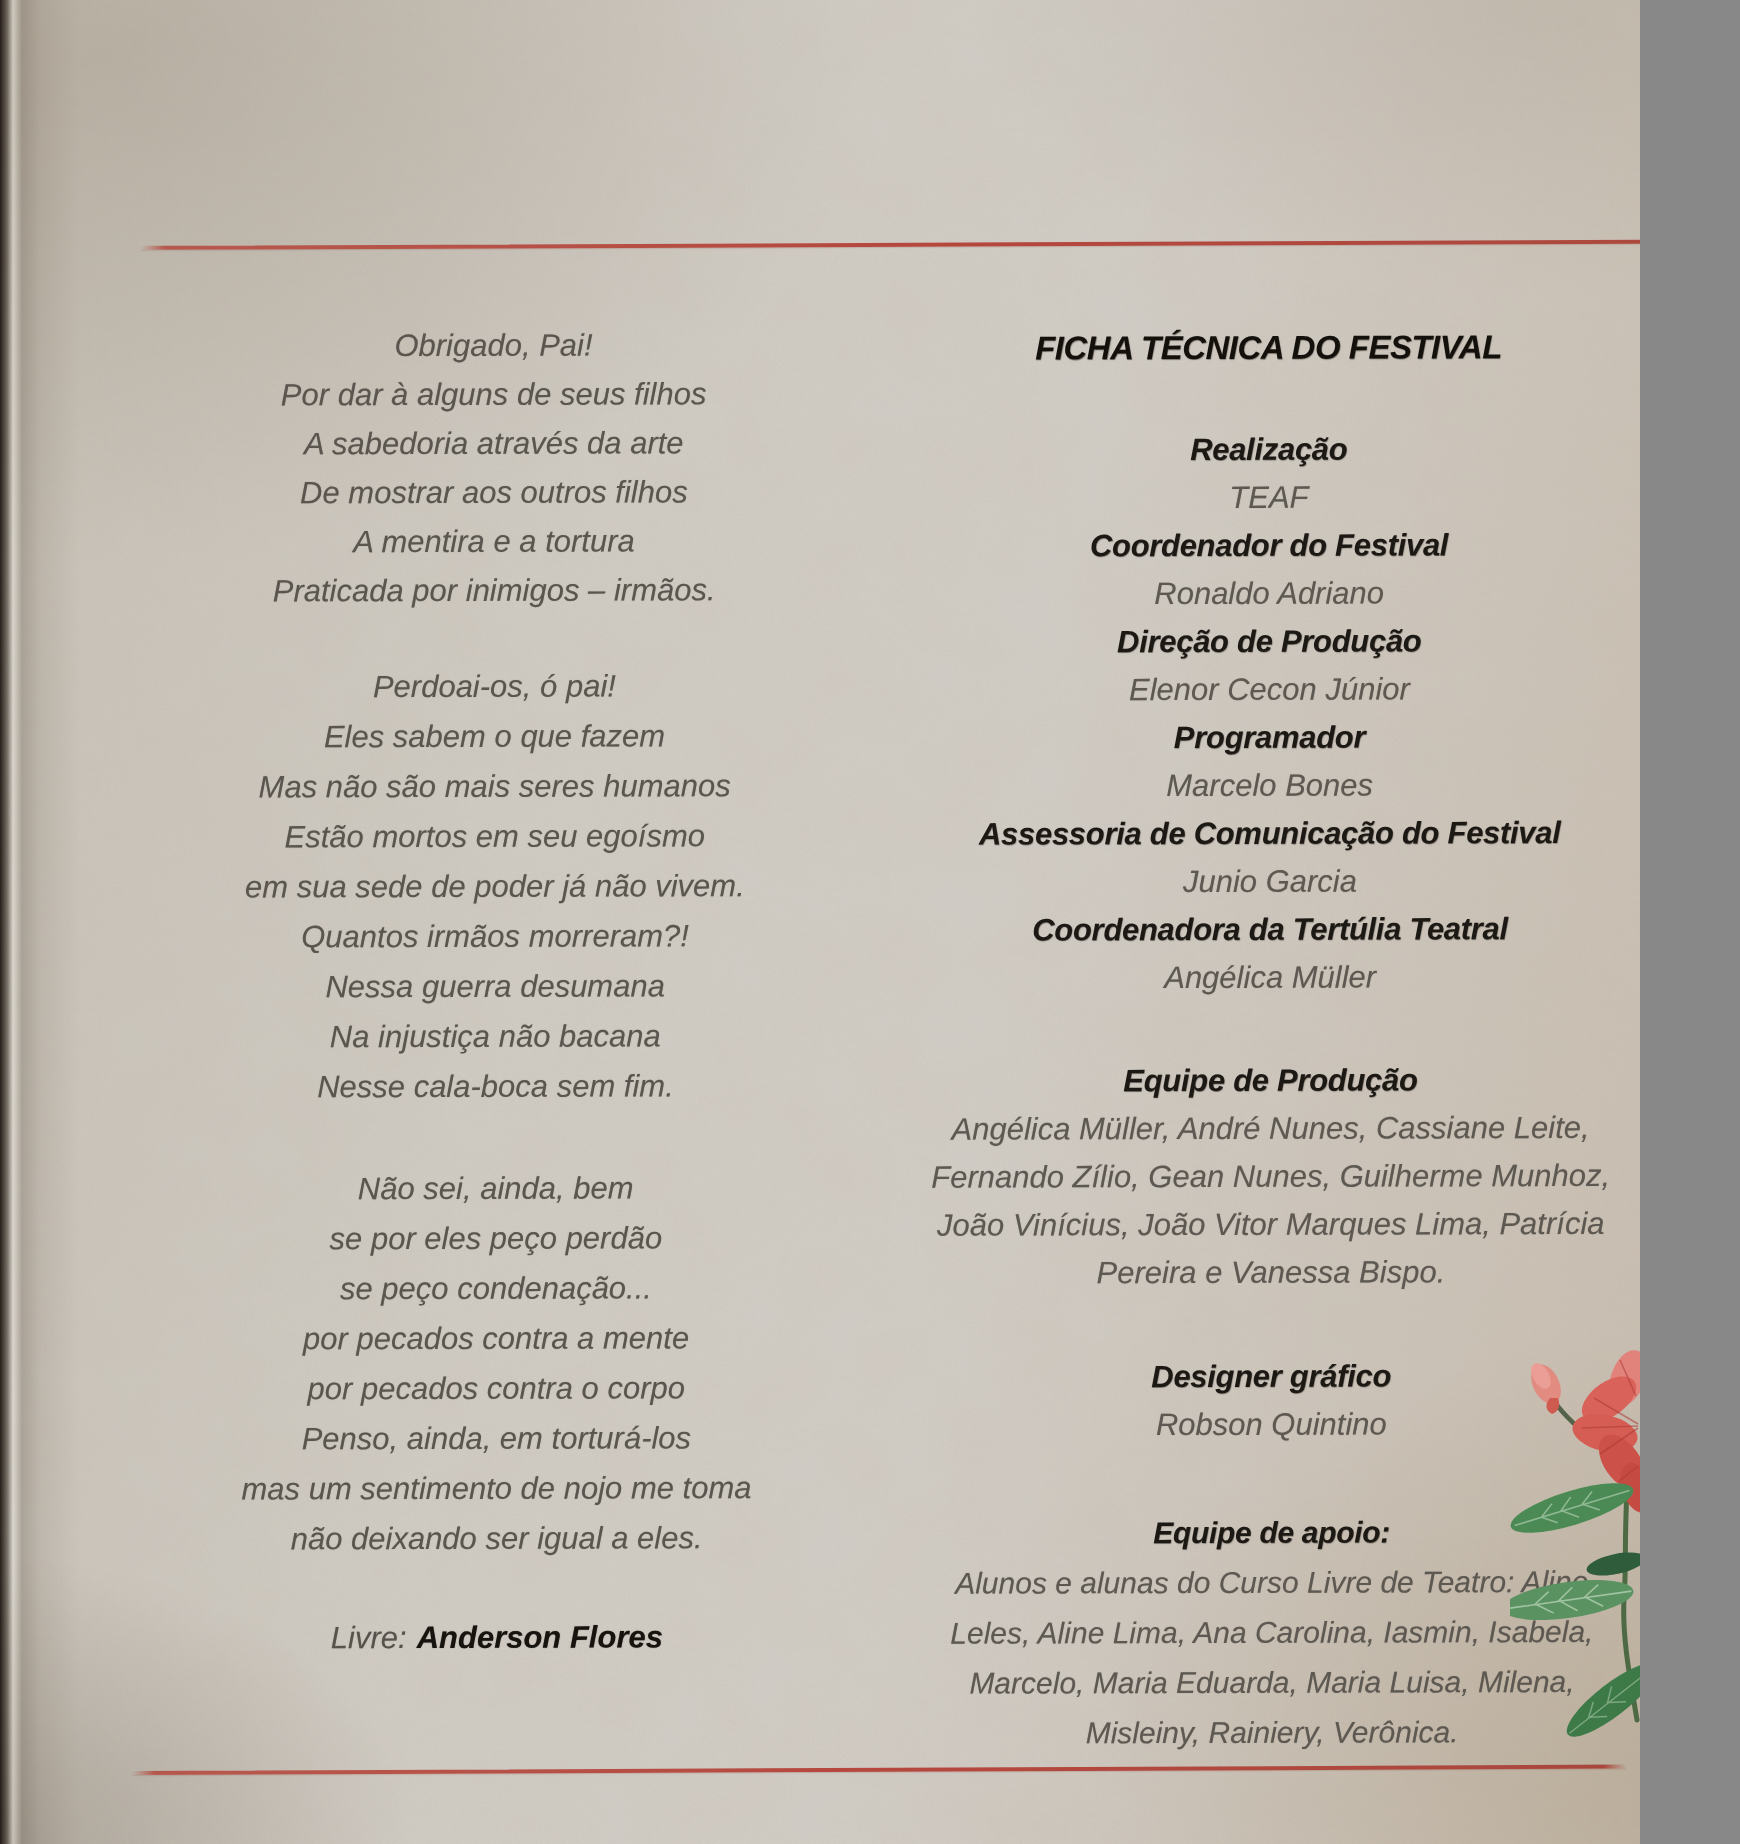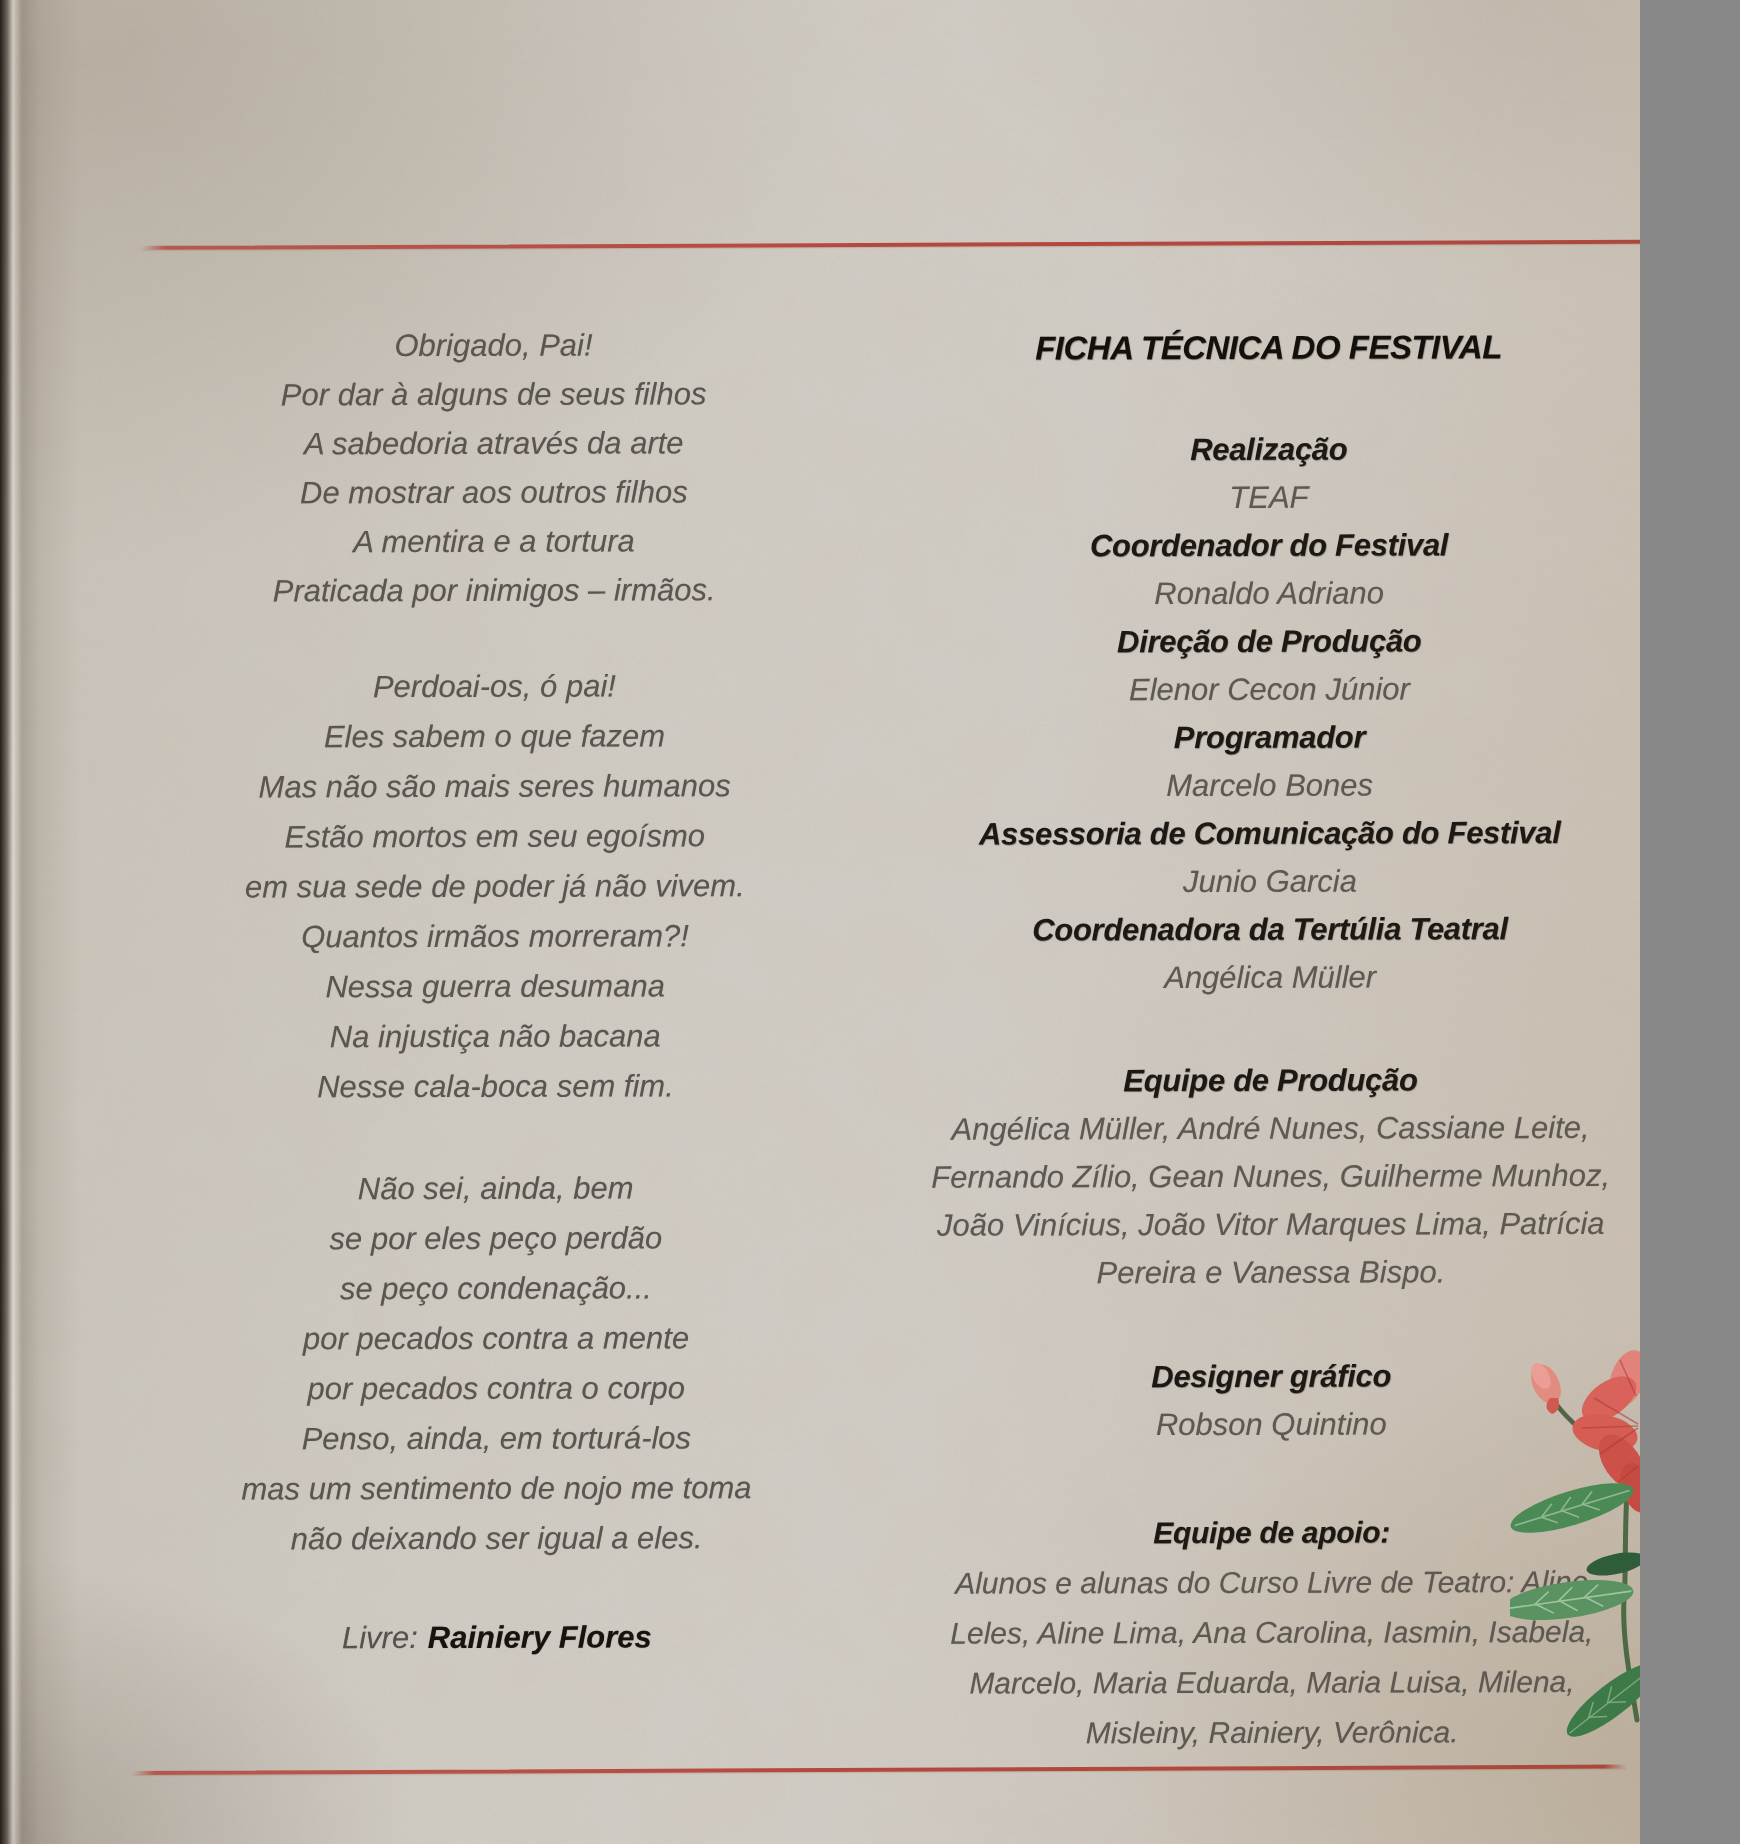--- a/index.html
+++ b/index.html
@@ -107,21 +107,21 @@
         <div>se peço condenação...</div>
         <div>por pecados contra a mente</div>
         <div>por pecados contra o corpo</div>
         <div>Penso, ainda, em torturá-los</div>
         <div>mas um sentimento de nojo me toma</div>
         <div>não deixando ser igual a eles.</div>
       </div>
     </div>
 
     <div class="author-line">
-      <span>Livre:</span><span class="author-name">Rainiery Flores</span>
+      <span>Livre:</span><span class="author-name">Anderson Flores</span>
     </div>
 
     <div class="credits">
       <div class="c-block c-title">FICHA TÉCNICA DO FESTIVAL</div>
 
       <div class="c-block c-list">
         <div class="role">Realização</div>
         <div class="cname">TEAF</div>
         <div class="role">Coordenador do Festival</div>
         <div class="cname">Ronaldo Adriano</div>

